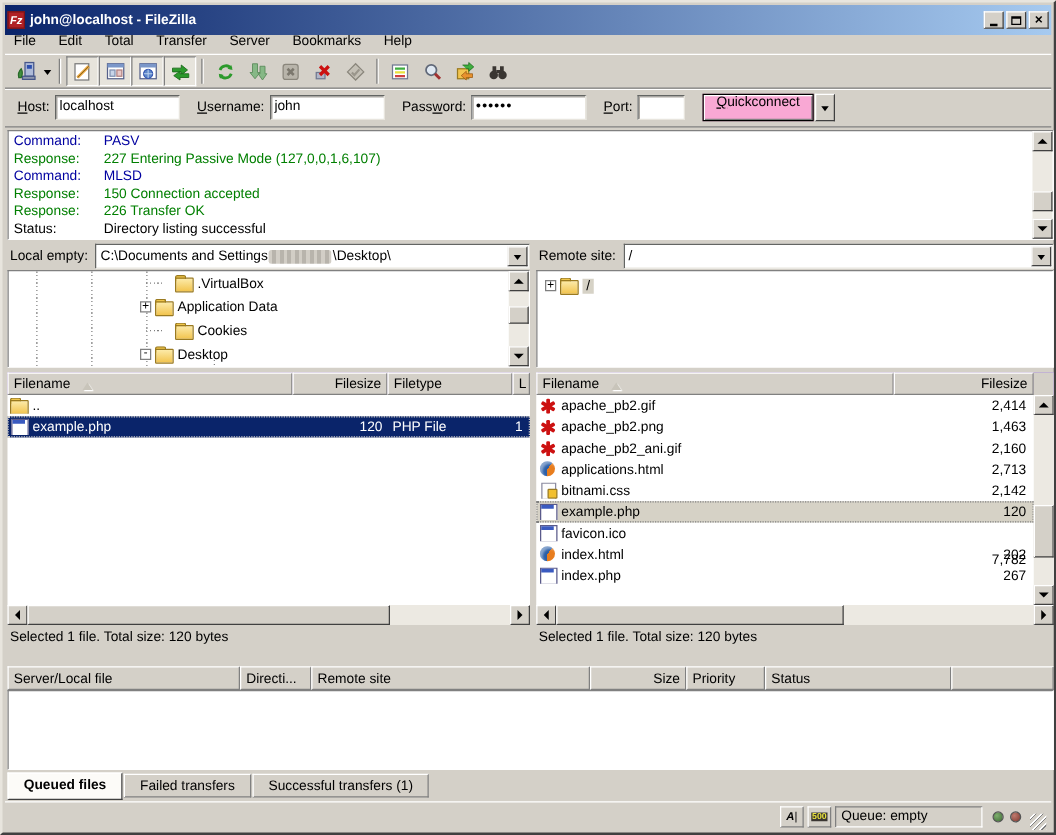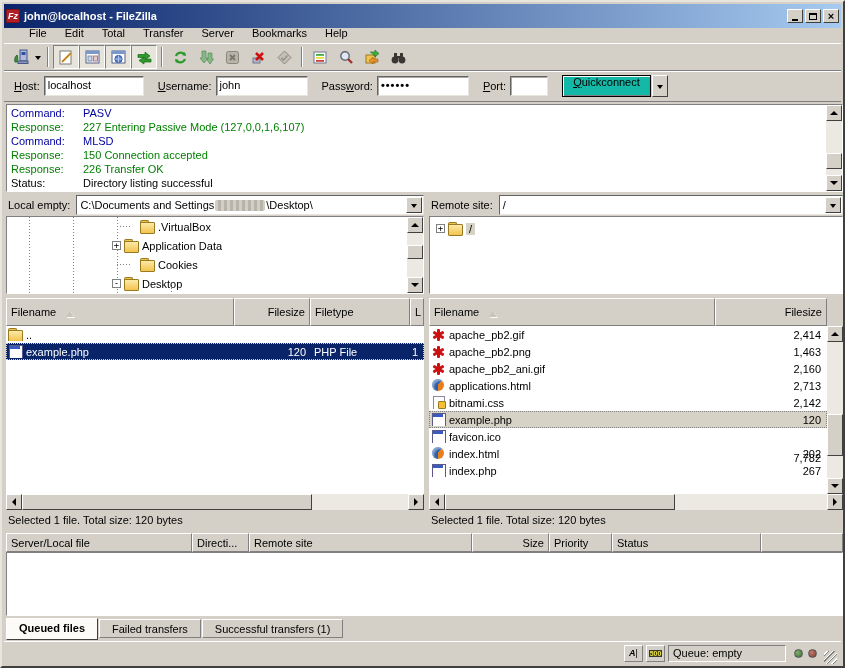--- a/index.html
+++ b/index.html
@@ -16,39 +16,39 @@
     font-style:italic; display:flex; align-items:center; justify-content:center; margin-right:4px; border:1px solid #7a1216; }
   #title-text { color:#fff; font-size:11px; font-weight:bold; flex:1; }
   .winbtn { width:16px; height:14px; background:#d4d0c8; margin-left:2px;
     border:1px solid; border-color:#ffffff #404040 #404040 #ffffff;
     display:flex; align-items:center; justify-content:center; position:relative; }
   .glyph-min { width:6px; height:2px; background:#000; margin-top:7px; }
   .glyph-max { width:8px; height:7px; border:1px solid #000; border-top:2px solid #000; }
   .glyph-close { font-size:11px; font-weight:bold; line-height:10px; }
 
   
-  #menubar { position:absolute; left:18px; top:20px; right:2px; height:21px; display:flex; align-items:center; }
+  #menubar { position:absolute; left:0; top:20px; right:2px; height:21px; display:flex; align-items:center; }
   .menu-item { font-size:11px; padding:3px 9px; }
 
   
   #toolbar { position:absolute; left:2px; top:41px; right:2px; height:27px; display:flex; align-items:center; padding-left:4px;
     border-top:1px solid #fff; }
   .tbtn { width:26px; height:24px; display:flex; align-items:center; justify-content:center; border:1px solid transparent; }
   .tbtn.pressed { border-color:#808080 #ffffff #ffffff #808080; background:#e7e4dc; }
   .tsep { width:2px; height:20px; border-left:1px solid #808080; border-right:1px solid #fff; margin:0 4px; }
   .dd-arrow { width:0; height:0; border:3px solid transparent; border-top:4px solid #000; margin:4px 2px 0 1px; }
 
   
   #quickbar { position:absolute; left:2px; top:68px; right:2px; height:32px; display:flex; align-items:center;
     border-top:1px solid #808080; box-shadow:0 1px 0 #fff inset; padding-left:10px; border-bottom:1px solid #808080; }
   .qc-label { font-size:11px; margin-right:4px; }
   .qc-input { height:20px; background:#fff; border:1px solid; border-color:#636563 #e8e5de #e8e5de #636563;
     box-shadow:inset 1px 1px 0 #aaa6a0; font-size:11px; padding:2px 3px; margin-right:14px; }
   #qc-host { width:100px; } #qc-user { width:92px; } #qc-pass { width:92px; letter-spacing:1px; font-weight:bold; } #qc-port { width:38px; }
-  #qc-btn { height:22px; padding:0 10px; font-size:11px; background:#14b8a6;
+  #qc-btn { height:22px; padding:0 10px; font-size:11px; background:#f9a8d4;
     border:1px solid #000; box-shadow:inset 1px 1px 0 #fff, inset -1px -1px 0 #808080; }
   #qc-btn u, .qc-label u { text-decoration:underline; }
   #qc-dd { width:16px; height:22px; background:#d4d0c8; border:1px solid; border-color:#ffffff #404040 #404040 #ffffff;
     display:flex; align-items:center; justify-content:center; margin-left:1px; }
 
   
   #logbox { position:absolute; left:4px; top:102px; width:837px; height:88px;
     background:#fff; border:1px solid; border-color:#808080 #fff #fff #808080; display:flex; }
   #log-lines { flex:1; padding:1px 4px; overflow:hidden; }
   .log-line { font-size:11px; line-height:14px; display:flex; white-space:nowrap; }
@@ -99,21 +99,21 @@
   .icon-firefox::before { content:""; position:absolute; left:1px; top:0; width:12px; height:12px; border-radius:50%;
     background:conic-gradient(from 40deg,#e87d1e 0 140deg,#2b5fa8 140deg 360deg);
     box-shadow:inset 2px 2px 2px rgba(255,255,255,.45); }
   .icon-css::before { content:""; position:absolute; left:2px; top:0; width:10px; height:12px;
     background:#fdfdfd; border:1px solid #8a8aa0; }
   .icon-css::after { content:""; position:absolute; right:0px; bottom:0px; width:6px; height:6px;
     background:#f2c030; border:1px solid #9a7a20; border-radius:1px; }
 
   
   .pane { position:absolute; }
-  .list-header { display:flex; height:28px; background:#8b5cf6; }
+  .list-header { display:flex; height:18px; background:#8b5cf6; }
   .hcell { border:1px solid; border-color:#ffffff #808080 #808080 #ffffff; font-size:11px;
     display:flex; align-items:center; padding:0 4px; background:#d4d0c8; overflow:hidden; }
   .hcell.right { justify-content:flex-end; }
   .sort-asc { width:0; height:0; border:4px solid transparent; border-bottom:6px solid #c8c4ba; margin-left:10px;
     filter:drop-shadow(1px 1px 0 #fff); }
   .listbody { background:#fff; position:relative; overflow:hidden; display:flex; }
   .rows { flex:1; position:relative; }
   .frow { display:flex; align-items:center; height:17px; font-size:11px; padding-left:2px; }
   .frow .name { flex:1; display:flex; align-items:center; overflow:hidden; }
   .frow .size { text-align:right; flex:none; padding-right:6px; }

